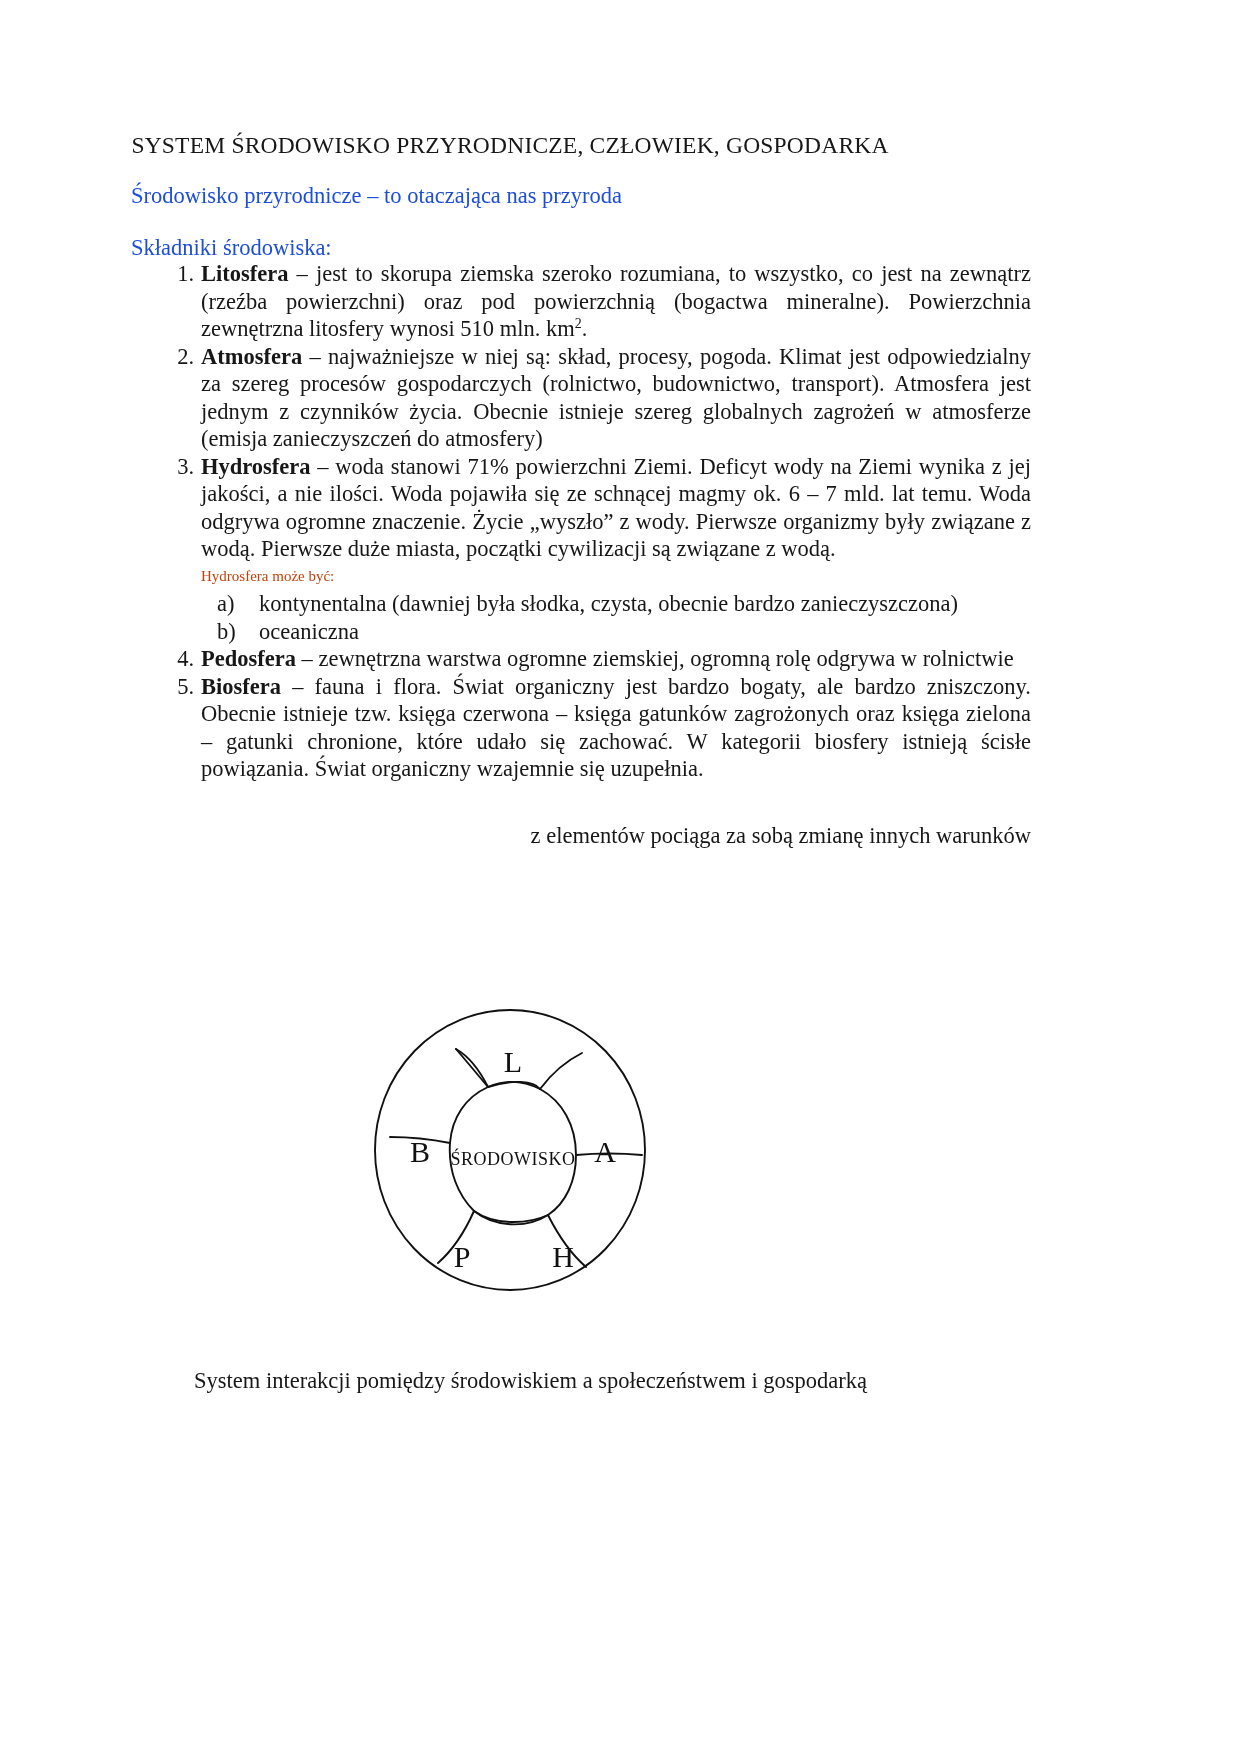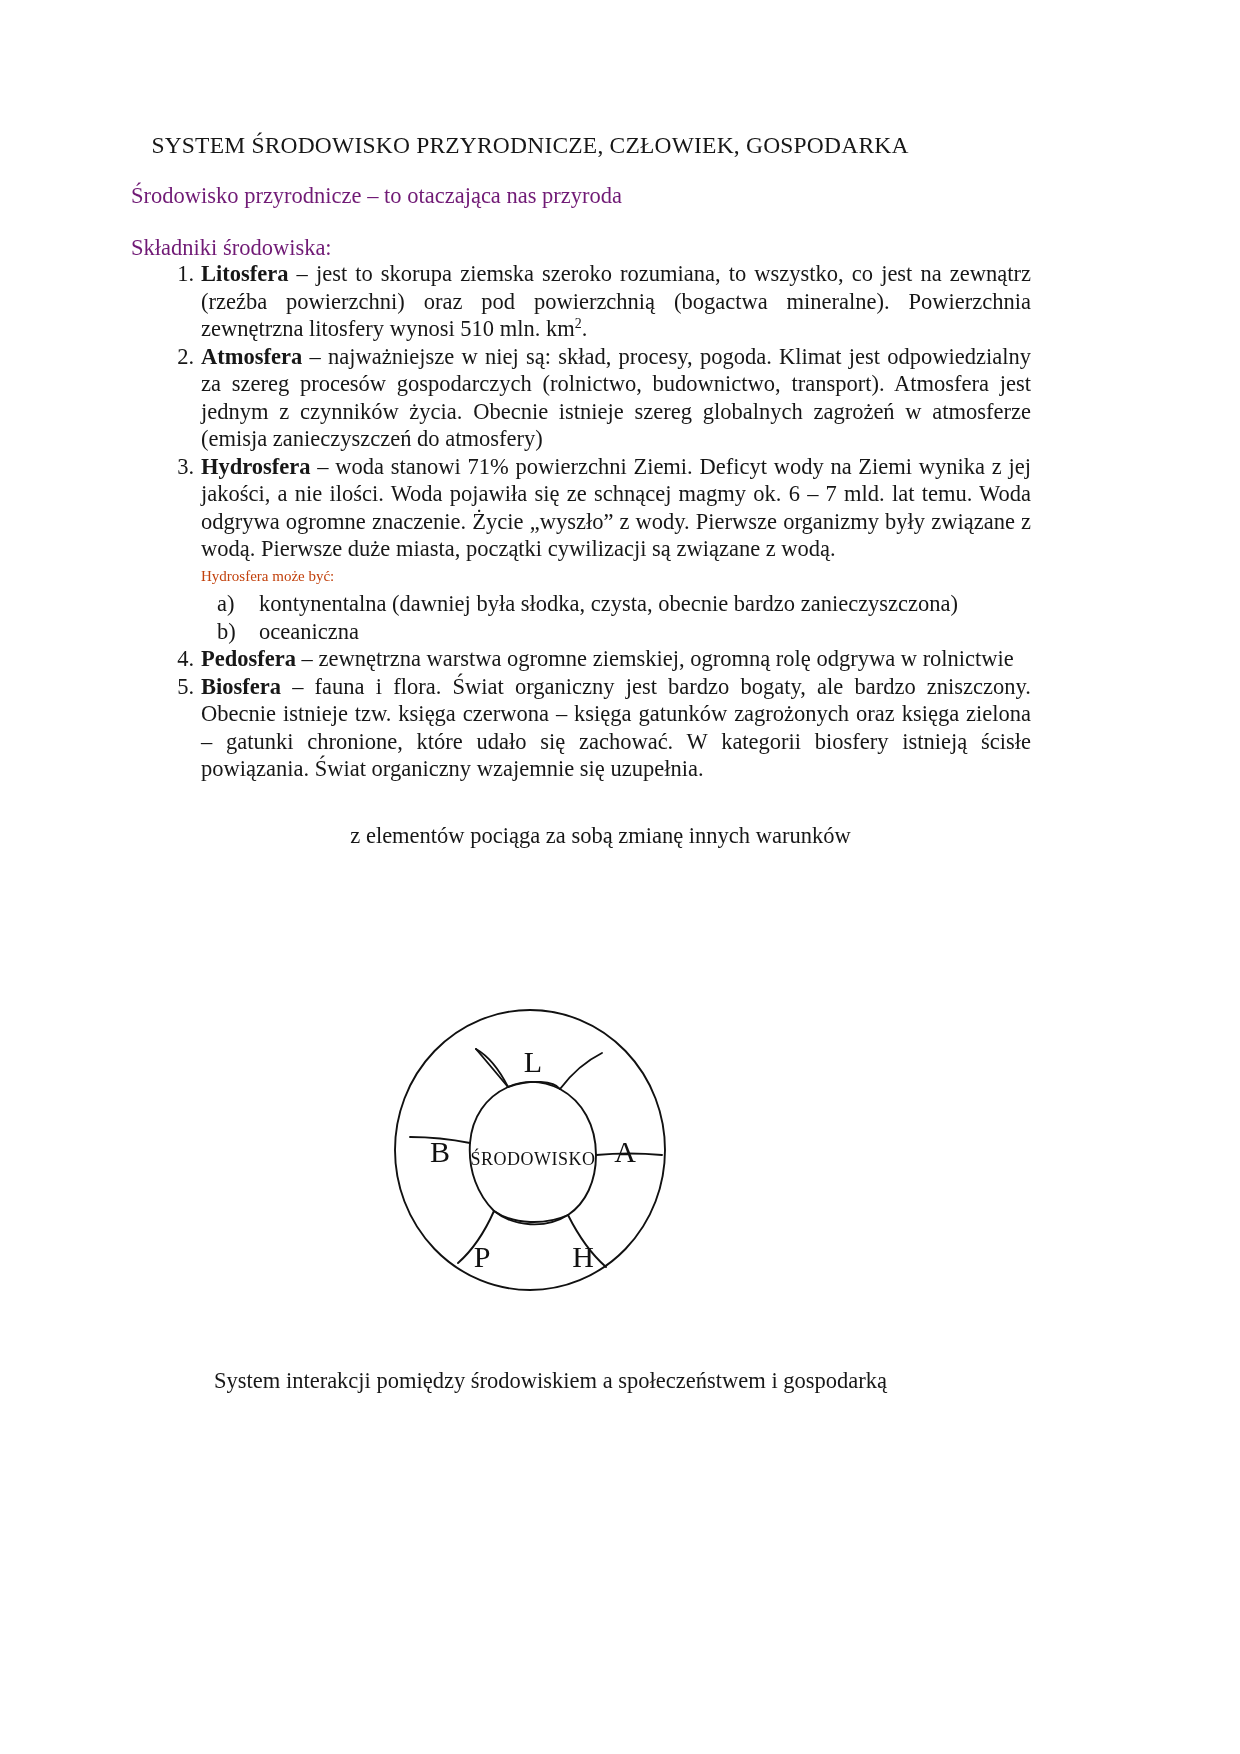--- a/index.html
+++ b/index.html
@@ -13,21 +13,20 @@
     position: relative;
     font-family: "Liberation Serif", "DejaVu Serif", serif;
     color: #1a1a1a;
     overflow: hidden;
   }
   .page {
     position: absolute;
     left: 0; top: 0;
     width: 1020px;
     height: 1754px;
-    padding-left: 40px;
   }
 
   .title {
     position: absolute;
     left: 0; right: 0;
     top: 132px;
     text-align: center;
     font-size: 23.5px;
     letter-spacing: 0.2px;
     color: #171717;
@@ -35,21 +34,21 @@
 
   .body-block {
     position: absolute;
     left: 131px;
     width: 900px;
   }
 
   .para {
     font-size: 22.5px;
     line-height: 27.5px;
-    color: #701a75;
+    color: #1d4ed8;
     margin: 0;
   }
 
   .lead1 { top: 182px; }
   .lead2 { top: 234px; }
 
   
   .list {
     position: absolute;
     left: 131px;
@@ -112,21 +111,21 @@
   .closing {
     position: absolute;
     left: 131px;
     top: 822px;
     width: 900px;
     font-size: 22.5px;
     line-height: 27.5px;
     text-align: justify;
     color: #171717;
   }
-  .closing .lastline { text-align: center; margin-left: 39px; }
+  .closing .lastline { text-align: right; margin-left: 39px; }
 
   .diagram-caption {
     position: absolute;
     left: 0; right: 0;
     top: 950px;
     text-align: center;
     font-size: 22.5px;
     color: #171717;
   }
 

